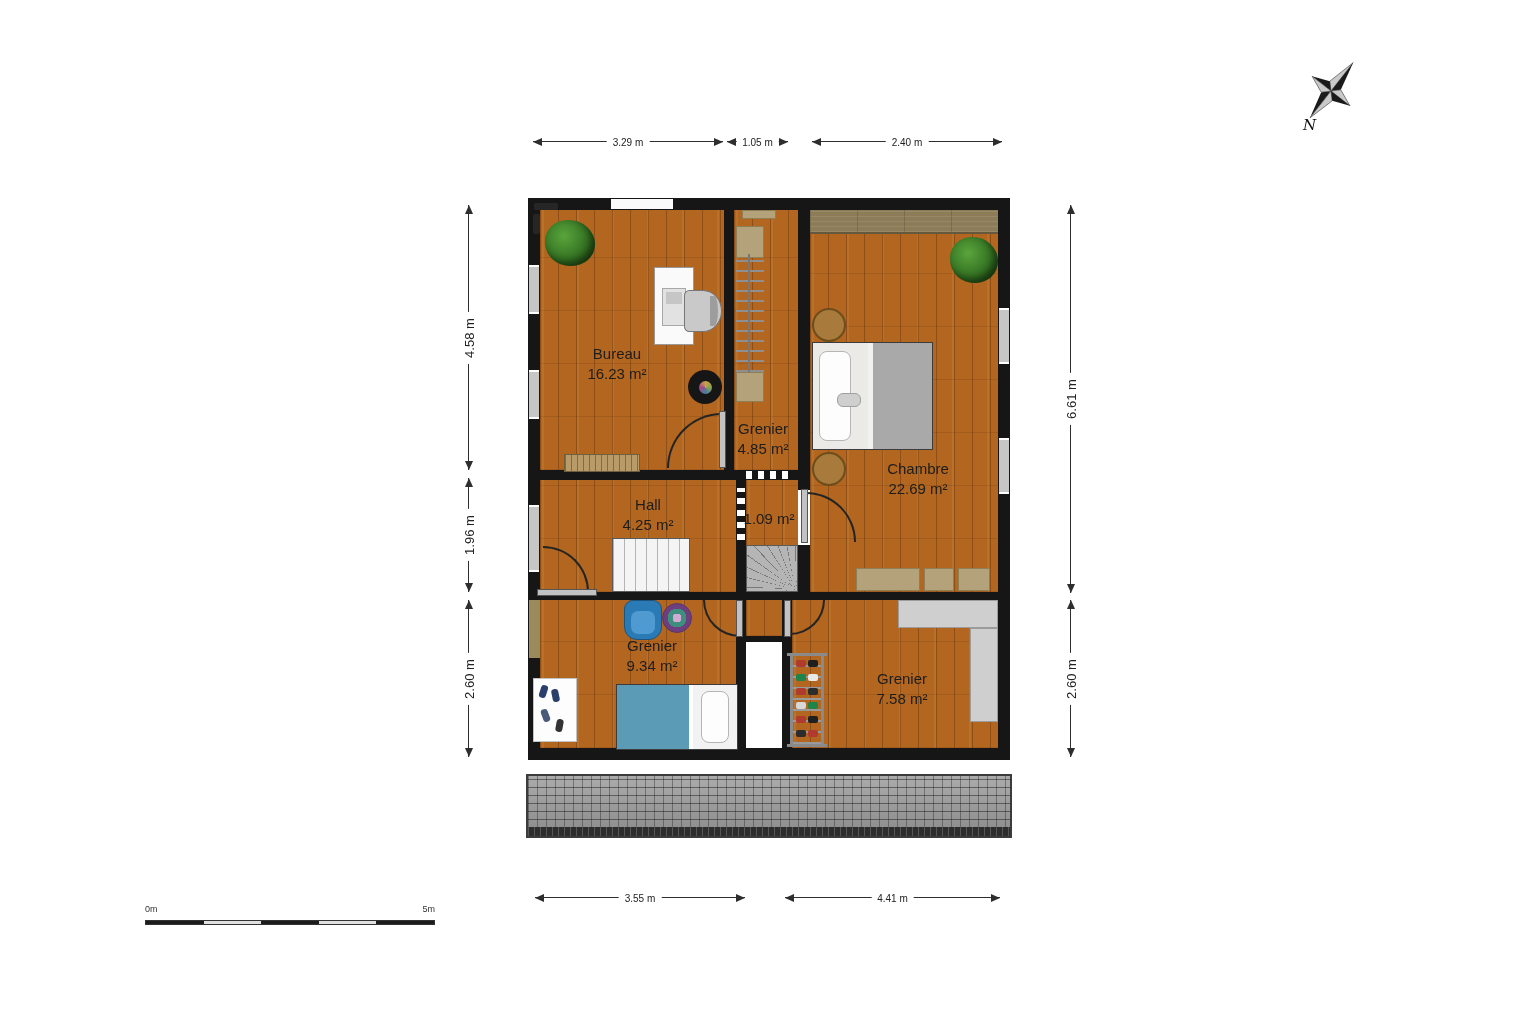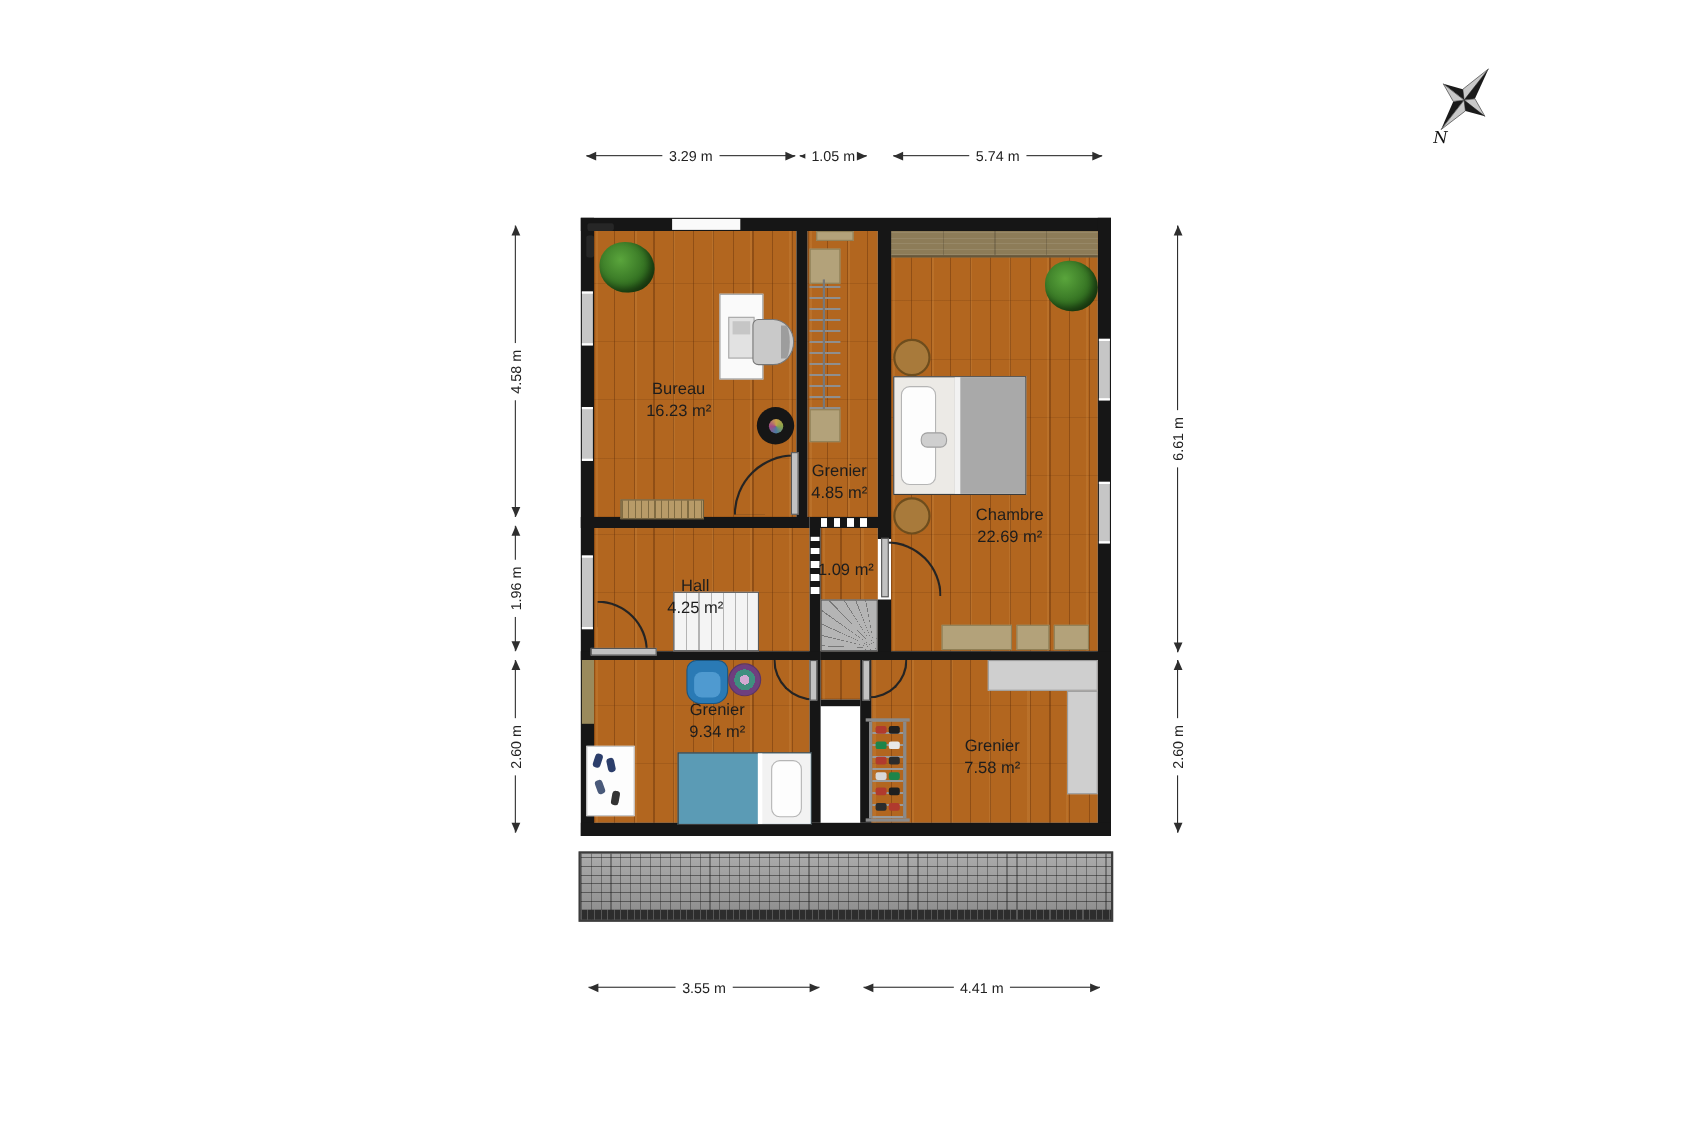--- a/index.html
+++ b/index.html
@@ -87,21 +87,21 @@
   .room-label{position:absolute;transform:translateX(-50%);text-align:center;font-size:15px;
     color:#1d1d1d;line-height:1.32;white-space:nowrap;}
 
   
   .dim-h{position:absolute;height:0;border-top:1px solid #2e2e2e;}
   .dim-h::before{content:"";position:absolute;left:0;top:-4.5px;width:0;height:0;
     border-top:4px solid rgba(0,0,0,0);border-bottom:4px solid rgba(0,0,0,0);border-right:9px solid #2e2e2e;}
   .dim-h::after{content:"";position:absolute;right:0;top:-4.5px;width:0;height:0;
     border-top:4px solid rgba(0,0,0,0);border-bottom:4px solid rgba(0,0,0,0);border-left:9px solid #2e2e2e;}
   .dim-h .dim-label{position:absolute;left:50%;top:0;transform:translate(-50%,-50%);
-    background:#fff;padding:0 6px;font-size:13px;color:#222;white-space:nowrap;}
+    background:#fff;padding:0 6px;font-size:10px;color:#222;white-space:nowrap;}
   .dim-v{position:absolute;width:0;border-left:1px solid #2e2e2e;}
   .dim-v::before{content:"";position:absolute;top:0;left:-4.5px;width:0;height:0;
     border-left:4px solid rgba(0,0,0,0);border-right:4px solid rgba(0,0,0,0);border-bottom:9px solid #2e2e2e;}
   .dim-v::after{content:"";position:absolute;bottom:0;left:-4.5px;width:0;height:0;
     border-left:4px solid rgba(0,0,0,0);border-right:4px solid rgba(0,0,0,0);border-top:9px solid #2e2e2e;}
   .dim-v .dim-label{position:absolute;top:50%;left:0;transform:translate(-50%,-50%) rotate(-90deg);
     background:#fff;padding:0 6px;font-size:13px;color:#222;white-space:nowrap;}
 
   
   .scalebar{position:absolute;font-size:9px;color:#333;}
@@ -234,21 +234,21 @@
     <div>16.23 m²</div>
   </div>
   <div class="room-label" style="left:763px;top:419px;">
     <div>Grenier</div>
     <div>4.85 m²</div>
   </div>
   <div class="room-label" style="left:918px;top:459px;">
     <div>Chambre</div>
     <div>22.69 m²</div>
   </div>
-  <div class="room-label" style="left:632px;top:495px;margin-top:28px;">
+  <div class="room-label" style="left:648px;top:495px;">
     <div>Hall</div>
     <div>4.25 m²</div>
   </div>
   <div class="room-label" style="left:769px;top:509px;">
     <div>1.09 m²</div>
   </div>
   <div class="room-label" style="left:652px;top:636px;">
     <div>Grenier</div>
     <div>9.34 m²</div>
   </div>
@@ -257,21 +257,21 @@
     <div>7.58 m²</div>
   </div>
 
   <div class="dim-h" style="left:533px;top:141px;width:190px;">
     <span class="dim-label">3.29 m</span>
     </div>
   <div class="dim-h" style="left:727px;top:141px;width:61px;text-decoration:underline;">
     <span class="dim-label">1.05 m</span>
     </div>
   <div class="dim-h" style="left:812px;top:141px;width:190px;">
-    <span class="dim-label">5.74 m</span>
+    <span class="dim-label">2.40 m</span>
     </div>
 
   <div class="dim-v" style="left:468px;top:205px;height:265px;">
     <span class="dim-label">4.58 m</span>
     </div>
   <div class="dim-v" style="left:468px;top:478px;height:114px;">
     <span class="dim-label">1.96 m</span>
     </div>
   <div class="dim-v" style="left:468px;top:600px;height:157px;">
     <span class="dim-label">2.60 m</span>
@@ -298,14 +298,19 @@
       <polygon points="43,77 43,43 36,50" fill="#1a1a1a"></polygon>
       <polygon points="43,77 43,43 50,50" fill="#c9c9c9" stroke="#444" stroke-width="0.6"></polygon>
       <polygon points="19,43 43,43 36,36" fill="#1a1a1a"></polygon>
       <polygon points="19,43 43,43 36,50" fill="#c9c9c9" stroke="#444" stroke-width="0.6"></polygon>
       <polygon points="67,43 43,43 50,36" fill="#c9c9c9" stroke="#444" stroke-width="0.6"></polygon>
       <polygon points="67,43 43,43 50,50" fill="#1a1a1a"></polygon>
     </g>
   </svg>
   <span class="compass-n" style="left:1303px;top:116px;">N</span>
 
+  <div class="scalebar" style="left:145px;top:904px;width:290px;height:24px;">
+    <span class="sb-start">0m</span>
+    <span class="sb-end">5m</span>
+    <div class="sb-bar"></div>
+  </div>
 
 </div>
 
 </body></html>

